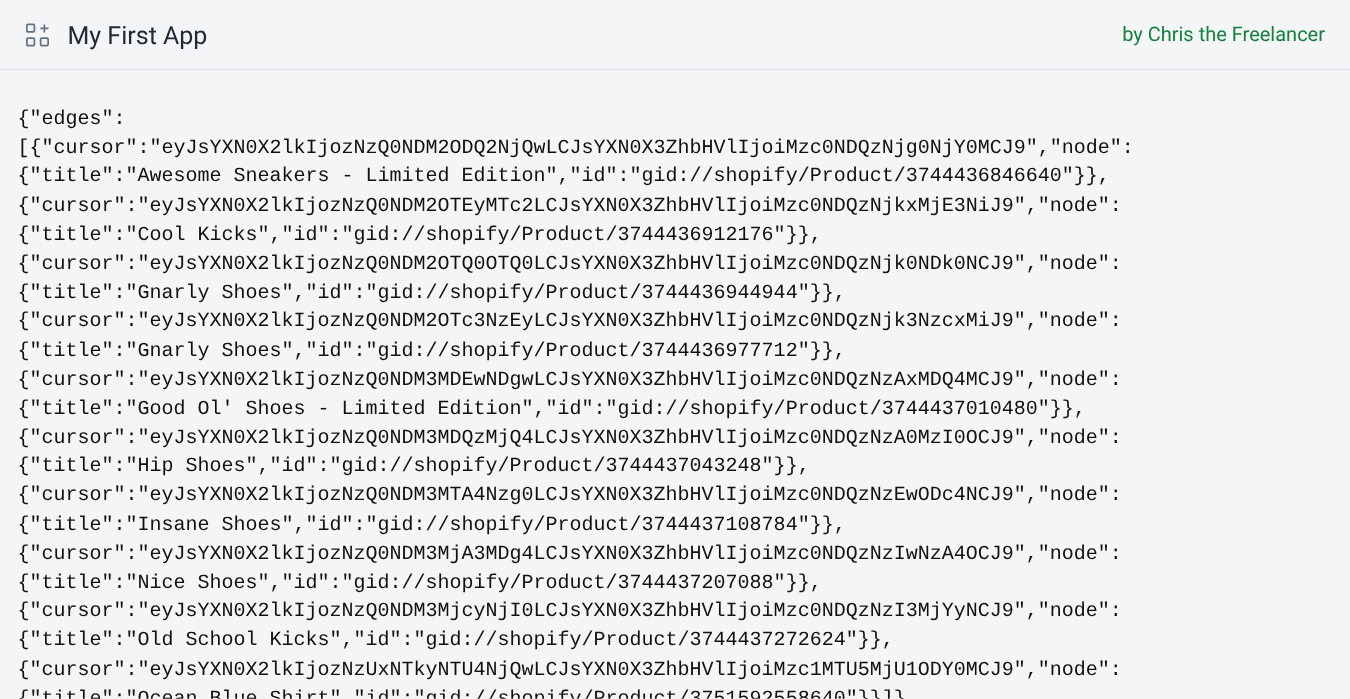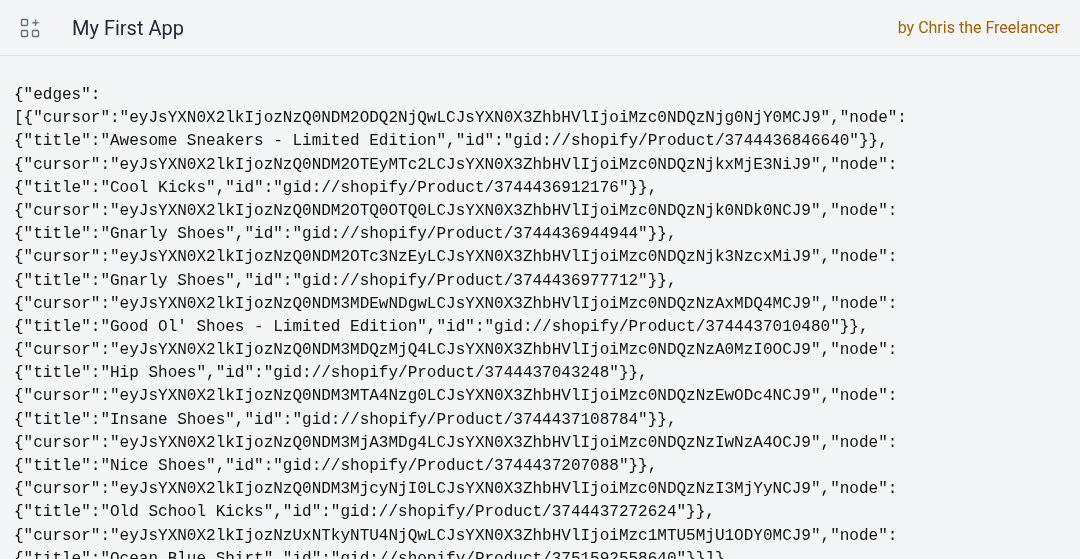--- a/index.html
+++ b/index.html
@@ -17,38 +17,38 @@
     align-items: center;
     justify-content: space-between;
     height: 56px;
     padding: 0 20px;
     border-bottom: 1px solid #dfe3e8;
     box-sizing: border-box;
   }
   .header-left {
     display: flex;
     align-items: center;
-    gap: 32px;
+    gap: 14px;
   }
   .app-icon {
     width: 20px;
     height: 20px;
     display: inline-flex;
     align-items: center;
     justify-content: center;
     color: #637381;
   }
   .app-title {
     font-size: 20px;
     font-weight: 400;
     color: #212b36;
   }
   .byline {
     font-size: 16px;
-    color: #a16207;
+    color: #15803d;
   }
   .content {
     padding: 12px 20px 20px 14px;
     font-family: ui-monospace, SFMono-Regular, Menlo, Consolas, "Courier New", monospace;
     font-size: 16px;
     line-height: 1.45;
     color: #111;
     white-space: pre-wrap;
     word-break: break-all;
   }

